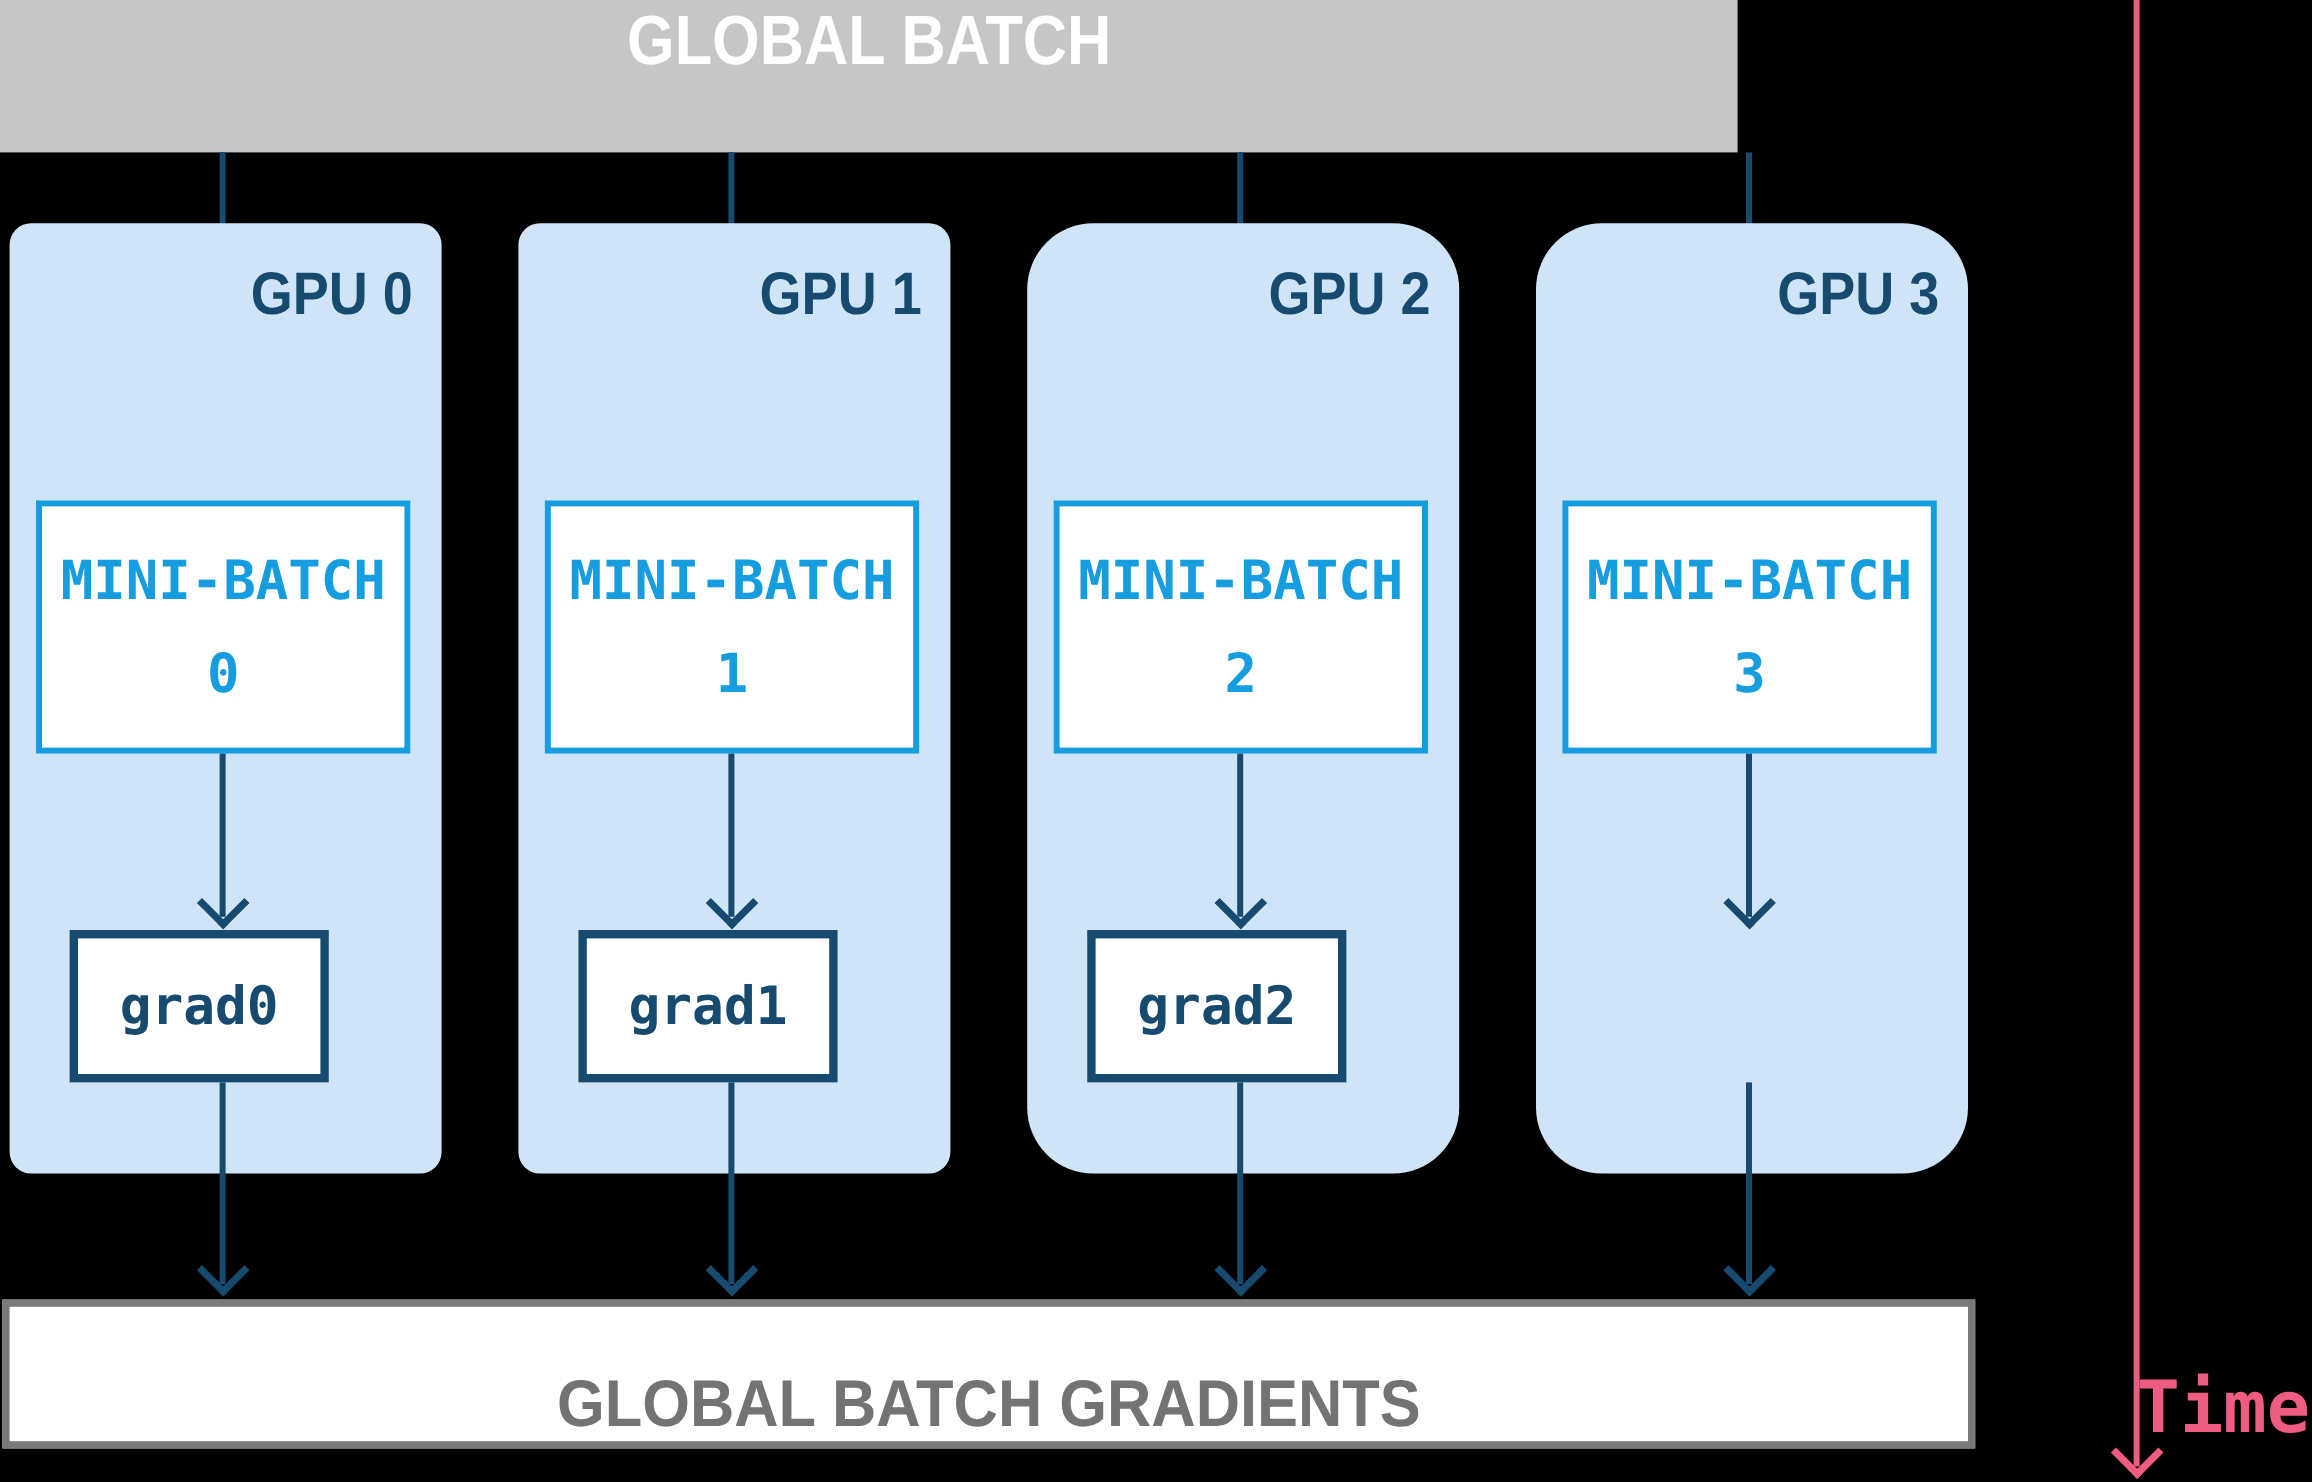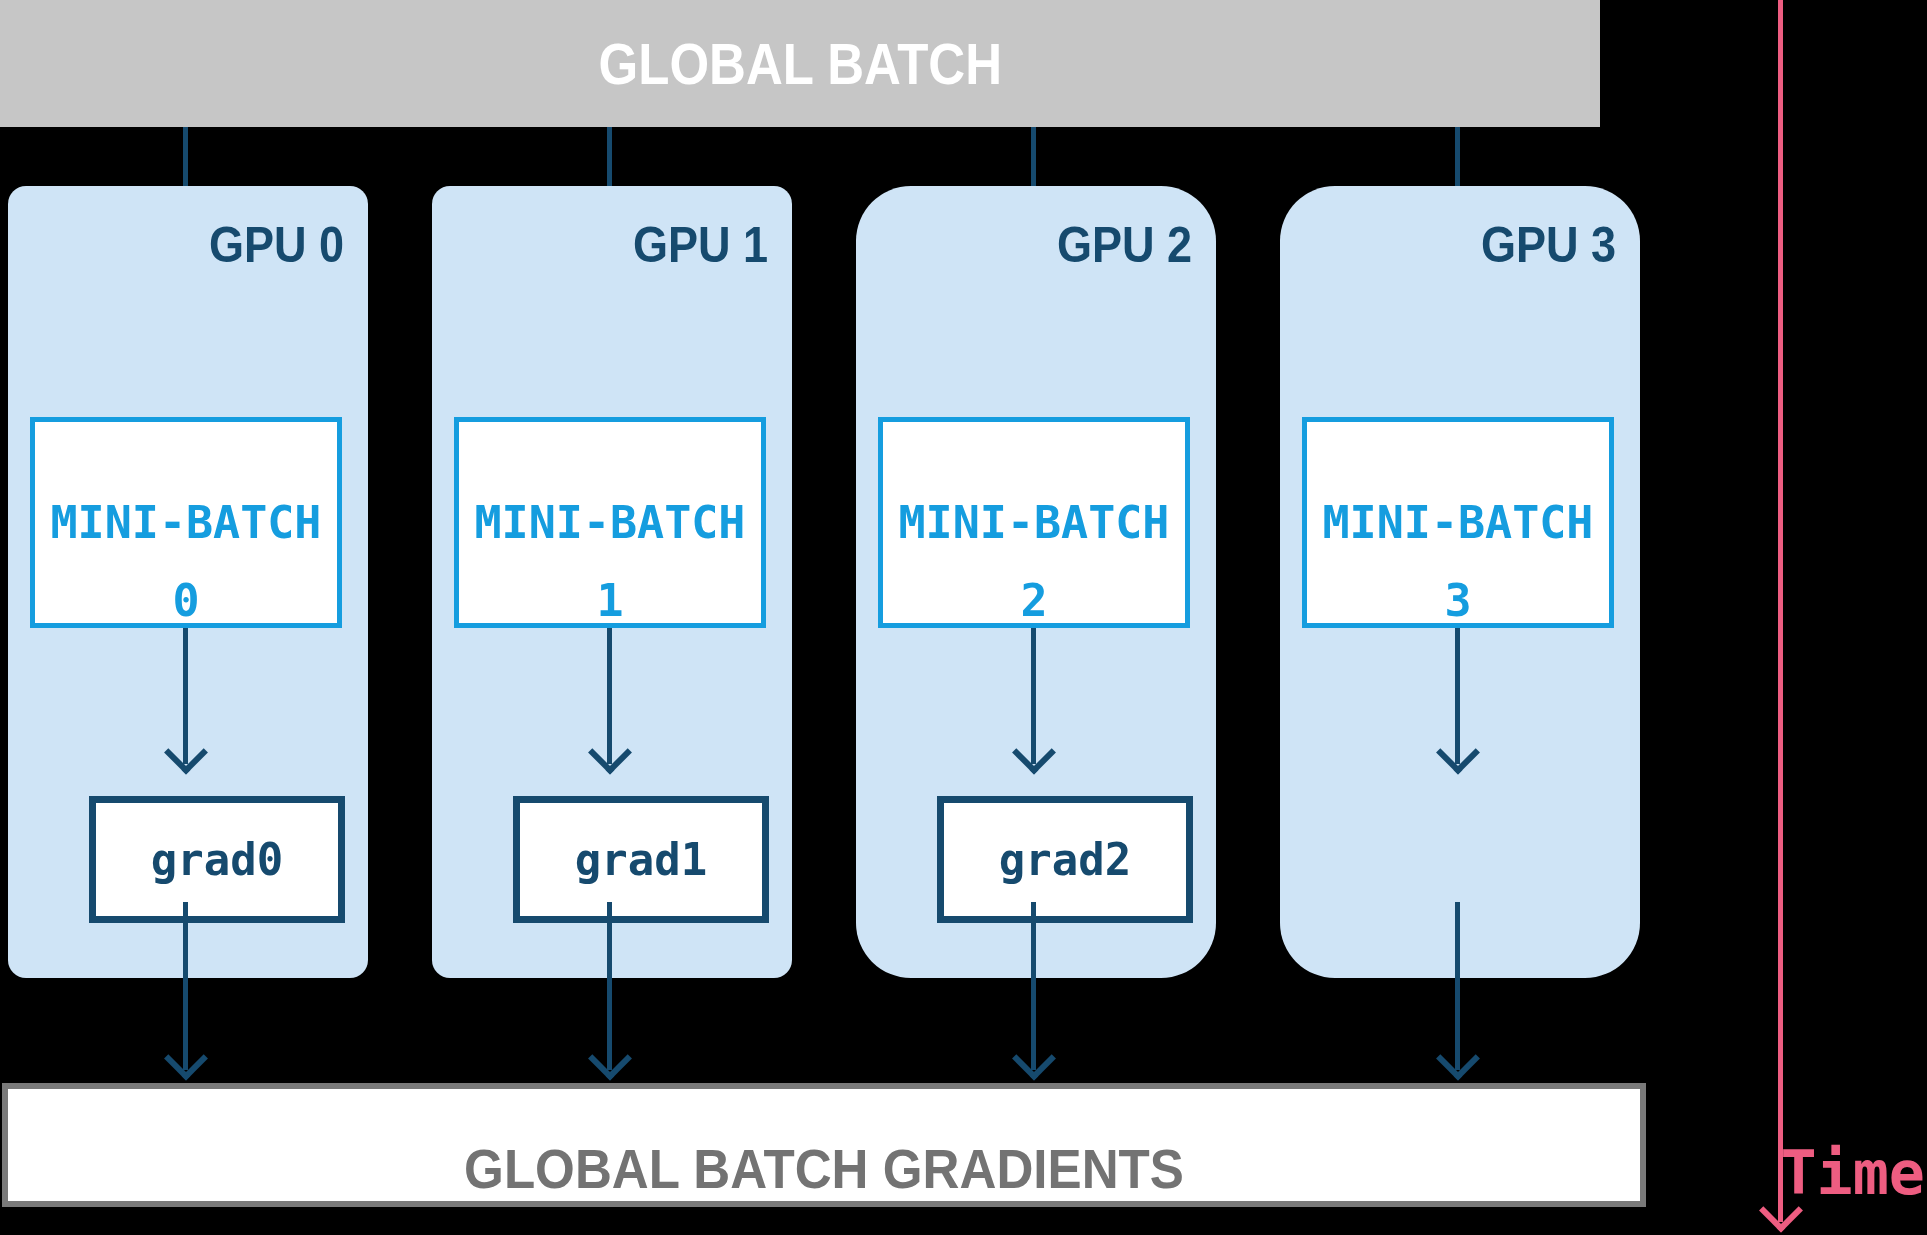--- a/index.html
+++ b/index.html
@@ -22,23 +22,23 @@
     height: 1235px;
     background: var(--background);
     overflow: hidden;
     font-family: "Liberation Sans", sans-serif;
   }
 
   
   .global-batch-bar {
     position: absolute;
     left: 0; top: 0;
-    width: 1600px; height: 127px;
+    width: 1448px; height: 127px;
     background: var(--header-bg);
-    display: flex; align-items: center; justify-content: center;
+    display: flex; justify-content: center;
   }
   .global-batch-bar .bar-text {
     color: var(--header-text);
     font-size: 58px; font-weight: bold;
     transform: scaleX(0.88);
     white-space: nowrap;
   }
 
   
   .gpu-panel {
@@ -63,38 +63,38 @@
     white-space: nowrap;
   }
 
   .mini-batch-box {
     position: absolute;
     left: 22px; top: 231px;
     width: 312px; height: 211px;
     background: var(--box-bg);
     border: 5px solid var(--blue);
     display: flex; flex-direction: column;
-    align-items: center; justify-content: flex-end;
+    align-items: center; justify-content: center;
     gap: 33px; 
   }
   .mini-batch-box .mb-line {
     font-family: "DejaVu Sans Mono", monospace;
     font-weight: bold;
     font-size: 45px; line-height: 1;
     color: var(--blue);
     white-space: nowrap;
   }
 
   .grad-box {
     position: absolute;
-    left: 50px; top: 610px;
-    width: 256px; height: 127px;
+    left: 50px; top: 589px;
+    width: 216px; height: 127px;
     background: var(--box-bg);
     border: 7px solid var(--navy);
-    display: flex; align-items: center; justify-content: center; margin-left: 31px;
+    display: flex; align-items: center; justify-content: center;
   }
   .grad-box .grad-text {
     font-family: "DejaVu Sans Mono", monospace;
     font-weight: bold;
     font-size: 44px; line-height: 1;
     color: var(--navy);
   }
 
   
   .arrow {

